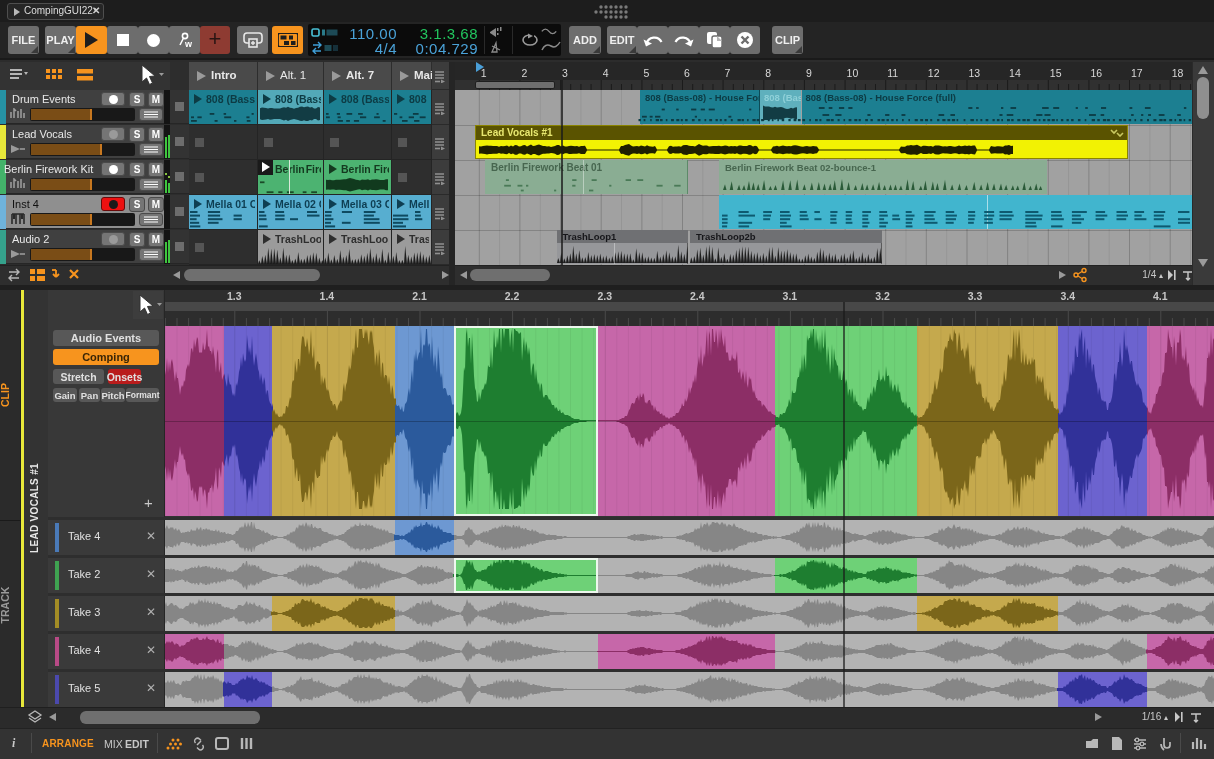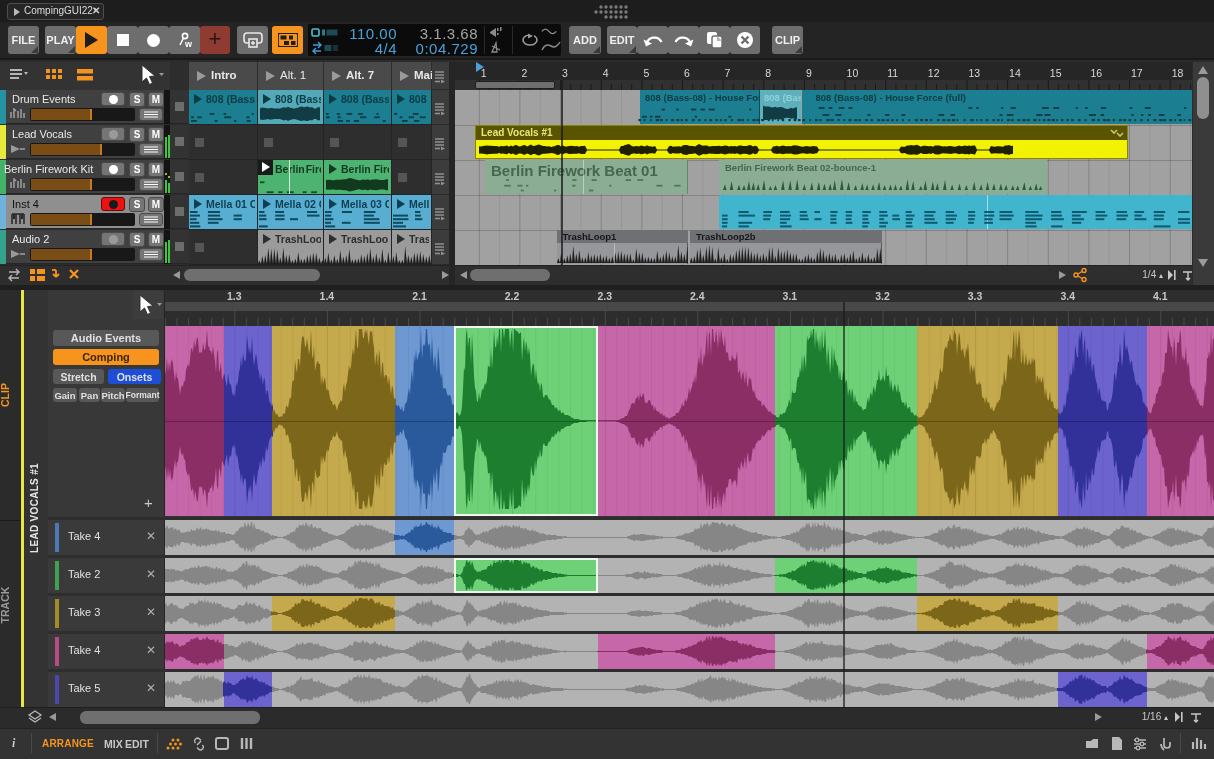--- a/index.html
+++ b/index.html
@@ -79,21 +79,21 @@
 <svg width="30" height="28" style="left:310px;top:26px;">
     <rect x="2" y="3" width="7" height="7" rx="1.5" fill="none" stroke="#49c2d8" stroke-width="1.6"></rect>
     <rect x="12" y="3.5" width="3" height="6" fill="#2a7a8a"></rect>
     <rect x="16.5" y="3.5" width="11" height="6" fill="#1d4a56"></rect>
     <path d="M3,19 h8 M8,16 l3,3 -3,3 M11,25 h-8 M6,22 l-3,3 3,3" stroke="#3f9fd8" stroke-width="1.4" fill="none"></path>
     <rect x="14.5" y="19" width="7" height="6" fill="#1d4a56"></rect>
     <rect x="23" y="19" width="5" height="6" fill="#16303a"></rect>
   </svg>
 <div class="ab" style="left:317px;top:25px;width:80px;color:#4aa2d8;font-size:15px;letter-spacing:0.5px;text-align:right;">110.00</div>
 <div class="ab" style="left:317px;top:40px;width:80px;color:#4aa2d8;font-size:15px;letter-spacing:0.5px;text-align:right;">4/4</div>
-<div class="ab" style="left:398px;top:25px;width:80px;color:#a3a3a3;font-size:15px;letter-spacing:0.5px;text-align:right;">3.1.3.68</div>
+<div class="ab" style="left:398px;top:25px;width:80px;color:#22c55e;font-size:15px;letter-spacing:0.5px;text-align:right;">3.1.3.68</div>
 <div class="ab" style="left:398px;top:40px;width:80px;color:#4aa2d8;font-size:15px;letter-spacing:0.5px;text-align:right;">0:04.729</div>
 <div class="ab" style="left:484px;top:26px;width:1px;height:28px;background:#2a2a2a;"></div>
 <svg width="24" height="28" style="left:486px;top:26px;">
     <path d="M4,6 l6,-4 v9 l-6,-4 z" fill="#8a8a8a"></path>
     <rect x="11" y="2" width="1.5" height="3" fill="#8a8a8a"></rect>
     <rect x="14" y="1" width="1.5" height="4" fill="#8a8a8a"></rect>
     <rect x="11" y="7" width="1.5" height="2" fill="#8a8a8a"></rect>
     <path d="M6,26 l4,-9 1,9 z M6,20 l8,4" stroke="#8a8a8a" stroke-width="1.3" fill="none"></path>
   </svg>
 <div class="ab" style="left:512px;top:26px;width:1px;height:28px;background:#2a2a2a;"></div>
@@ -730,21 +730,21 @@
     <rect x="54.8" y="10.8" width="2.2" height="1.8" fill="#0d3b44"></rect>
     <rect x="88.4" y="10.8" width="2.9" height="1.8" fill="#0d3b44"></rect>
   </svg>
 <div class="ab" style="left:760px;top:90px;width:41px;height:34px;background:#5fb0bd;overflow:hidden;">
     <div style="margin:2px 0 0 4px;color:#8fd0d8;font-size:9.5px;font-weight:bold;white-space:nowrap;">808 (Bas</div>
   </div>
 <svg width="39" height="20" style="left:761px;top:103px;">
     <path d="M2,10.4L2,2.6L4,3.6L6,3.4L8,3.5L10,4.3L12,4.4L14,3.7L16,4.5L18,4.3L20,3.9L22,4.4L24,5.6L26,5.9L28,5.7L30,4.8L32,5.4L34,4.6L36,4.3L36,16.3L34,16L32,15.2L30,15.8L28,14.9L26,14.8L24,15L22,16.2L20,16.6L18,16.3L16,16.1L14,16.8L12,16.1L10,16.3L8,17.1L6,17.1L4,16.9L2,17.9Z" fill="#123c44"></path>
   </svg>
 <div class="ab" style="left:801.5px;top:90px;width:390.5px;height:34px;background:#1c7f91;overflow:hidden;">
-    <div style="margin:2px 0 0 14px;color:#0d3b44;font-size:9.5px;font-weight:bold;white-space:nowrap;">808 (Bass-08) - House Force (full)</div>
+    <div style="margin:2px 0 0 4px;color:#0d3b44;font-size:9.5px;font-weight:bold;white-space:nowrap;">808 (Bass-08) - House Force (full)</div>
   </div>
 <svg width="387" height="14" style="left:803px;top:105px;">
     <rect x="15.8" y="2.1" width="5.8" height="1.8" fill="#0d3b44"></rect>
     <rect x="25.7" y="2.1" width="3.7" height="1.8" fill="#0d3b44"></rect>
     <rect x="35.9" y="2.1" width="5.3" height="1.8" fill="#0d3b44"></rect>
     <rect x="45.3" y="2.1" width="4.2" height="1.8" fill="#0d3b44"></rect>
     <rect x="165.3" y="2.1" width="4.1" height="1.8" fill="#0d3b44"></rect>
     <rect x="173.1" y="2.1" width="2.6" height="1.8" fill="#0d3b44"></rect>
     <rect x="198" y="2.1" width="2.3" height="1.8" fill="#0d3b44"></rect>
     <rect x="207.5" y="2.1" width="5.6" height="1.8" fill="#0d3b44"></rect>
@@ -883,21 +883,21 @@
 <div class="ab" style="left:475px;top:125px;width:653px;height:34px;background:#f2f203;border:1px solid #8a8400;"></div>
 <div class="ab" style="left:476px;top:126px;width:651px;height:14px;background:#5a5300;"></div>
 <div class="ab" style="left:481px;top:127px;color:#e8e870;font-size:10px;font-weight:bold;">Lead Vocals #1</div>
 <svg width="14" height="8" style="left:1110px;top:129px;">
     <path d="M1,1 l3,3 3,-3 M7,4 l3,3 3,-3" stroke="#c8c860" stroke-width="1.6" fill="none"></path>
   </svg>
 <svg width="540" height="18" style="left:477px;top:141px;">
     <path d="M2,9L2,5.2L4,5.4L6,5.1L8,4.8L10,4.4L12,4.8L14,4.7L16,5L18,5L20,5L22,5.7L24,5L26,5.3L28,4.9L30,4.6L32,5.8L34,4.5L36,5.5L38,4.1L40,4.2L42,5.4L44,5.3L46,4.3L48,4.1L50,5.5L52,4.6L54,3.4L56,4.9L58,4.7L60,3.9L62,3.4L64,4.3L66,5.1L68,5.1L70,5.4L72,5.2L74,5.9L76,5.6L78,5.1L80,3.9L82,4L84,5.6L86,4.6L88,5.6L90,5.6L92,4.9L94,4.8L96,5.1L98,5.2L100,5.1L102,5.7L104,4.9L106,4.9L108,4.8L110,8.5L112,8.5L114,8.5L116,8.5L118,8.4L120,8.4L122,8.5L124,8.5L126,8.5L128,8.5L130,8.5L132,8.4L134,8.5L136,8.5L138,8.5L140,8.5L142,8.5L144,4.9L146,5.1L148,4.1L150,3.6L152,3.1L154,4.6L156,5.5L158,5.3L160,4.9L162,5.4L164,4.6L166,5L168,5.6L170,4.2L172,5.2L174,5.6L176,5.7L178,5L180,8.5L182,8.5L184,8.4L186,8.5L188,8.5L190,8.5L192,5.3L194,4.8L196,5.8L198,5.4L200,5.4L202,5.2L204,5.8L206,4.2L208,4L210,3.9L212,4.7L214,4.9L216,5.1L218,5.5L220,4.3L222,2.9L224,3.9L226,4.7L228,4.5L230,4.5L232,5.5L234,5.2L236,5.1L238,4.9L240,5L242,4.7L244,5.3L246,4.9L248,4.4L250,4.8L252,5.4L254,5.1L256,5.3L258,4.9L260,5.6L262,4.6L264,4.4L266,5.1L268,5.1L270,4.9L272,4.1L274,4.3L276,5.5L278,4.7L280,5.2L282,8.5L284,8.4L286,8.4L288,8.4L290,8.5L292,8.5L294,8.5L296,5.5L298,5.2L300,4.7L302,5.4L304,5L306,4.6L308,5L310,5.3L312,5L314,5.3L316,4.5L318,4.2L320,4.4L322,4.9L324,5.5L326,5.7L328,5.3L330,4.9L332,5.4L334,5.4L336,4.9L338,5.3L340,5.6L342,8.5L344,8.4L346,8.5L348,8.5L350,8.5L352,8.5L354,8.5L356,8.5L358,8.5L360,8.5L362,8.5L364,8.5L366,8.5L368,8.5L370,8.5L372,8.5L374,8.5L376,8.4L378,8.4L380,8.5L382,8.5L384,8.5L386,8.5L388,8.4L390,8.4L392,8.5L394,8.5L396,8.5L398,8.5L400,8.5L402,8.5L404,8.5L406,8.5L408,8.5L410,8.4L412,8.5L414,8.5L416,8.5L418,8.5L420,8.5L422,8.5L424,5.6L426,5.7L428,5.8L430,4.5L432,4.4L434,4L436,4.4L438,4.3L440,3.8L442,4.7L444,5.8L446,4.8L448,4.7L450,4.9L452,5.2L454,4.9L456,5.8L458,4.6L460,4.4L462,4.4L464,5L466,5.6L468,5.3L470,5.4L472,5.1L474,4.9L476,5.4L478,5.7L480,5.3L482,4.5L484,5.2L486,5L488,4.6L490,5L492,4.5L494,5L496,4.6L498,4.4L500,8.5L502,8.5L504,8.5L506,8.5L508,8.4L510,8.4L512,8.4L514,5L516,5.4L518,5.7L520,5.2L522,5.2L524,5.4L526,5.7L528,4.4L530,4.6L532,3.9L534,4.9L536,4.7L536,13.1L534,12.9L532,13.9L530,13.3L528,13.4L526,12.2L524,12.5L522,12.6L520,12.6L518,12.2L516,12.4L514,12.8L512,9.6L510,9.6L508,9.6L506,9.5L504,9.5L502,9.5L500,9.5L498,13.4L496,13.2L494,12.8L492,13.4L490,12.9L488,13.2L486,12.8L484,12.7L482,13.3L480,12.6L478,12.2L476,12.5L474,12.9L472,12.7L470,12.5L468,12.6L466,12.3L464,12.8L462,13.4L460,13.4L458,13.2L456,12L454,12.9L452,12.6L450,12.9L448,13.1L446,13L444,12L442,13.1L440,14L438,13.5L436,13.4L434,13.8L432,13.4L430,13.3L428,12.1L426,12.2L424,12.3L422,9.5L420,9.5L418,9.5L416,9.5L414,9.5L412,9.5L410,9.5L408,9.5L406,9.5L404,9.5L402,9.5L400,9.5L398,9.5L396,9.5L394,9.5L392,9.5L390,9.6L388,9.5L386,9.5L384,9.5L382,9.5L380,9.5L378,9.5L376,9.6L374,9.5L372,9.5L370,9.5L368,9.5L366,9.5L364,9.5L362,9.5L360,9.5L358,9.5L356,9.5L354,9.5L352,9.5L350,9.5L348,9.5L346,9.5L344,9.5L342,9.5L340,12.2L338,12.6L336,13L334,12.5L332,12.5L330,12.9L328,12.6L326,12.2L324,12.4L322,12.9L320,13.4L318,13.6L316,13.3L314,12.6L312,12.8L310,12.6L308,12.8L306,13.2L304,12.8L302,12.4L300,13.1L298,12.6L296,12.3L294,9.5L292,9.5L290,9.5L288,9.6L286,9.5L284,9.6L282,9.5L280,12.7L278,13.2L276,12.3L274,13.5L272,13.8L270,13L268,12.8L266,12.8L264,13.5L262,13.2L260,12.3L258,12.9L256,12.5L254,12.8L252,12.4L250,13.1L248,13.4L246,12.9L244,12.6L242,13.1L240,12.9L238,12.9L236,12.7L234,12.7L232,12.4L230,13.3L228,13.3L226,13.1L224,13.9L222,14.8L220,13.5L218,12.3L216,12.8L214,12.9L212,13.1L210,13.9L208,13.8L206,13.6L204,12L202,12.6L200,12.4L198,12.5L196,12L194,13L192,12.6L190,9.5L188,9.5L186,9.5L184,9.5L182,9.5L180,9.5L178,12.8L176,12.2L174,12.2L172,12.6L170,13.6L168,12.3L166,12.9L164,13.3L162,12.4L160,13L158,12.5L156,12.4L154,13.2L152,14.7L150,14.2L148,13.7L146,12.8L144,12.9L142,9.5L140,9.5L138,9.5L136,9.5L134,9.5L132,9.6L130,9.5L128,9.5L126,9.5L124,9.5L122,9.5L120,9.5L118,9.6L116,9.5L114,9.5L112,9.5L110,9.5L108,13L106,13L104,13L102,12.2L100,12.8L98,12.7L96,12.7L94,13.1L92,12.9L90,12.3L88,12.2L86,13.3L84,12.3L82,13.8L80,13.9L78,12.7L76,12.2L74,12L72,12.6L70,12.5L68,12.7L66,12.7L64,13.5L62,14.4L60,13.9L58,13.1L56,12.9L54,14.3L52,13.3L50,12.4L48,13.7L46,13.5L44,12.6L42,12.4L40,13.7L38,13.7L36,12.4L34,13.3L32,12.1L30,13.3L28,12.9L26,12.6L24,12.8L22,12.1L20,12.8L18,12.8L16,12.8L14,13.1L12,13L10,13.4L8,13L6,12.7L4,12.5L2,12.7Z" fill="#1f1f00"></path>
   </svg>
 <div class="ab" style="left:485px;top:160px;width:203px;height:34px;background:#8aad93;border-right:1px solid #5d8a69;"></div>
-<div class="ab" style="left:491px;top:162px;color:#47664f;font-size:15px;font-weight:bold;">Berlin Firework Beat 01</div>
+<div class="ab" style="left:491px;top:162px;color:#47664f;font-size:10px;font-weight:bold;">Berlin Firework Beat 01</div>
 <svg width="199" height="16" style="left:487px;top:176px;">
     <rect x="18.9" y="3.2" width="3" height="1.8" fill="#4a7a57"></rect>
     <rect x="85.2" y="3.2" width="4.3" height="1.8" fill="#4a7a57"></rect>
     <rect x="104.6" y="3.2" width="5.1" height="1.8" fill="#4a7a57"></rect>
     <rect x="138.6" y="3.2" width="5.4" height="1.8" fill="#4a7a57"></rect>
     <rect x="150.3" y="3.2" width="5.9" height="1.8" fill="#4a7a57"></rect>
     <rect x="17.2" y="8.8" width="6.7" height="1.8" fill="#4a7a57"></rect>
     <rect x="30.5" y="8.8" width="4.9" height="1.8" fill="#4a7a57"></rect>
     <rect x="39" y="8.8" width="2.3" height="1.8" fill="#4a7a57"></rect>
     <rect x="85.2" y="8.8" width="3.3" height="1.8" fill="#4a7a57"></rect>
@@ -1119,21 +1119,21 @@
 <div class="ab" style="left:-24px;top:501px;width:120px;height:14px;color:#e8e8e8;font-size:10px;font-weight:bold;transform:rotate(-90deg);text-align:center;letter-spacing:0.3px;">LEAD VOCALS #1</div>
 <div class="ab" style="left:48px;top:290px;width:117px;height:412px;background:#383838;border-right:1px solid #262626;"></div>
 <div class="ab" style="left:133px;top:291px;width:30px;height:28px;background:#3d3d3d;"></div>
 <svg width="30" height="26" style="left:136px;top:293px;">
     <path d="M4,2 L4,19 L8.5,15 L11.5,21.5 L14.5,20 L11.5,13.5 L17,13 Z" fill="#fff" stroke="#333" stroke-width="1"></path>
     <path d="M21,10 l5,0 -2.5,3 z" fill="#9a9a9a"></path>
   </svg>
 <div class="ab" style="left:53px;top:330px;width:106px;height:16px;background:#585858;border-radius:3px;color:#e0e0e0;font-size:11px;font-weight:bold;display:flex;align-items:center;justify-content:center;">Audio Events</div>
 <div class="ab" style="left:53px;top:349px;width:106px;height:16px;background:#f7941e;border-radius:3px;color:#3a2506;font-size:11px;font-weight:bold;display:flex;align-items:center;justify-content:center;">Comping</div>
 <div class="ab" style="left:53px;top:369px;width:51px;height:15px;background:#585858;border-radius:3px;color:#e0e0e0;font-size:10.5px;font-weight:bold;display:flex;align-items:center;justify-content:center;">Stretch</div>
-<div class="ab" style="left:108px;top:369px;width:53px;height:15px;background:#1d4ed8;border-radius:3px;color:#e0e0e0;font-size:10.5px;font-weight:bold;display:flex;align-items:center;justify-content:center;">Onsets</div>
+<div class="ab" style="left:108px;top:369px;width:33px;height:15px;background:#b91c1c;border-radius:3px;color:#e0e0e0;font-size:10.5px;font-weight:bold;display:flex;align-items:center;justify-content:center;">Onsets</div>
 <div class="ab" style="left:53px;top:388px;width:24px;height:14px;background:#585858;border-radius:3px;color:#e0e0e0;font-size:9.5px;font-weight:bold;display:flex;align-items:center;justify-content:center;">Gain</div>
 <div class="ab" style="left:79px;top:388px;width:21px;height:14px;background:#585858;border-radius:3px;color:#e0e0e0;font-size:9.5px;font-weight:bold;display:flex;align-items:center;justify-content:center;">Pan</div>
 <div class="ab" style="left:101px;top:388px;width:24px;height:14px;background:#585858;border-radius:3px;color:#e0e0e0;font-size:9.5px;font-weight:bold;display:flex;align-items:center;justify-content:center;">Pitch</div>
 <div class="ab" style="left:126px;top:388px;width:33px;height:14px;background:#585858;border-radius:3px;color:#e0e0e0;font-size:8.5px;font-weight:bold;display:flex;align-items:center;justify-content:center;">Formant</div>
 <div class="ab" style="left:144px;top:494px;width:16px;height:16px;color:#c8c8c8;font-size:15px;">+</div>
 <div class="ab" style="left:165px;top:290px;width:1049px;height:12px;background:#2e2e2e;"></div>
 <div class="ab" style="left:165px;top:302px;width:1049px;height:9px;background:#484848;"></div>
 <div class="ab" style="left:165px;top:311px;width:1049px;height:15px;background:#2d2d2d;"></div>
 <svg width="1049" height="36" style="left:165px;top:290px;">
     <rect x="-0.1" y="28" width="1" height="8" fill="#4a4a4a"></rect>
@@ -1449,21 +1449,21 @@
     <path d="M2,1 l5,5 -5,5 z" fill="#c8c8c8"></path>
     <rect x="8" y="1" width="1.6" height="10" fill="#c8c8c8"></rect>
   </svg>
 <svg width="12" height="12" style="left:1190px;top:711px;">
     <path d="M1,3 h10 M6,3 v8 M4,9 l2,2 2,-2" stroke="#c8c8c8" stroke-width="1.4" fill="none"></path>
   </svg>
 <div class="ab" style="left:0;top:728px;width:1214px;height:31px;background:#333333;border-top:1px solid #222;"></div>
 <div class="ab" style="left:12px;top:736px;color:#c8c8c8;font-size:12px;font-weight:bold;font-family:'Liberation Serif',serif;font-style:italic;">i</div>
 <div class="ab" style="left:31px;top:733px;width:1px;height:20px;background:#4a4a4a;"></div>
 <div class="ab" style="left:42px;top:738px;color:#f7941e;font-size:10px;font-weight:bold;letter-spacing:0.2px;">ARRANGE</div>
-<div class="ab" style="left:97px;top:738px;color:#c8c8c8;font-size:10.5px;font-weight:bold;padding-left:7px;">MIX</div>
+<div class="ab" style="left:97px;top:738px;color:#c8c8c8;font-size:10.5px;font-weight:normal;padding-left:7px;">MIX</div>
 <div class="ab" style="left:125px;top:738px;color:#c8c8c8;font-size:10.5px;font-weight:bold;">EDIT</div>
 <div class="ab" style="left:157px;top:733px;width:1px;height:20px;background:#4a4a4a;"></div>
 <svg width="18" height="16" style="left:165px;top:736px;">
     <g fill="#f7941e">
       <circle cx="3" cy="12" r="1.5"></circle>
       <circle cx="8" cy="12" r="1.5"></circle>
       <circle cx="13" cy="12" r="1.5"></circle>
       <circle cx="5.5" cy="8" r="1.5"></circle>
       <circle cx="10.5" cy="8" r="1.5"></circle>
       <circle cx="8" cy="4" r="1.5"></circle>

